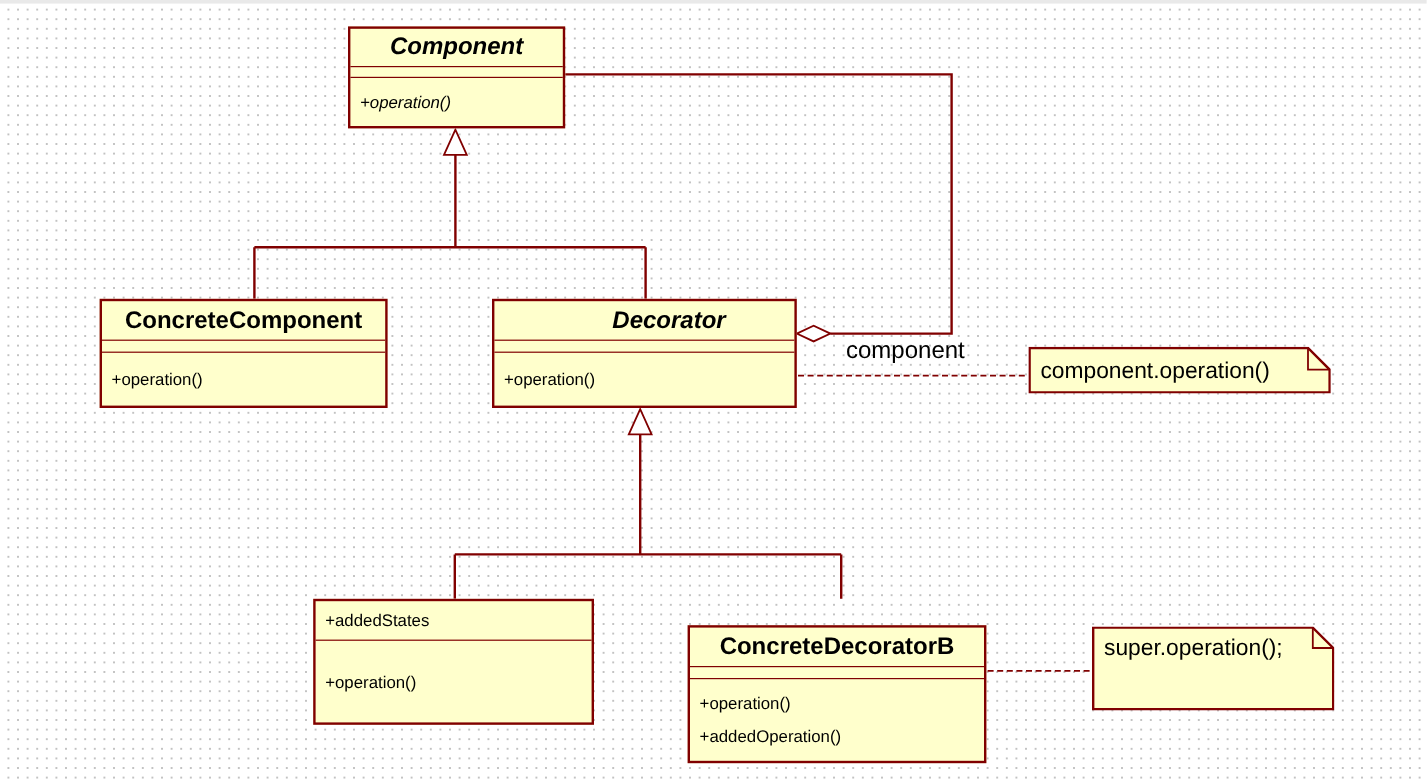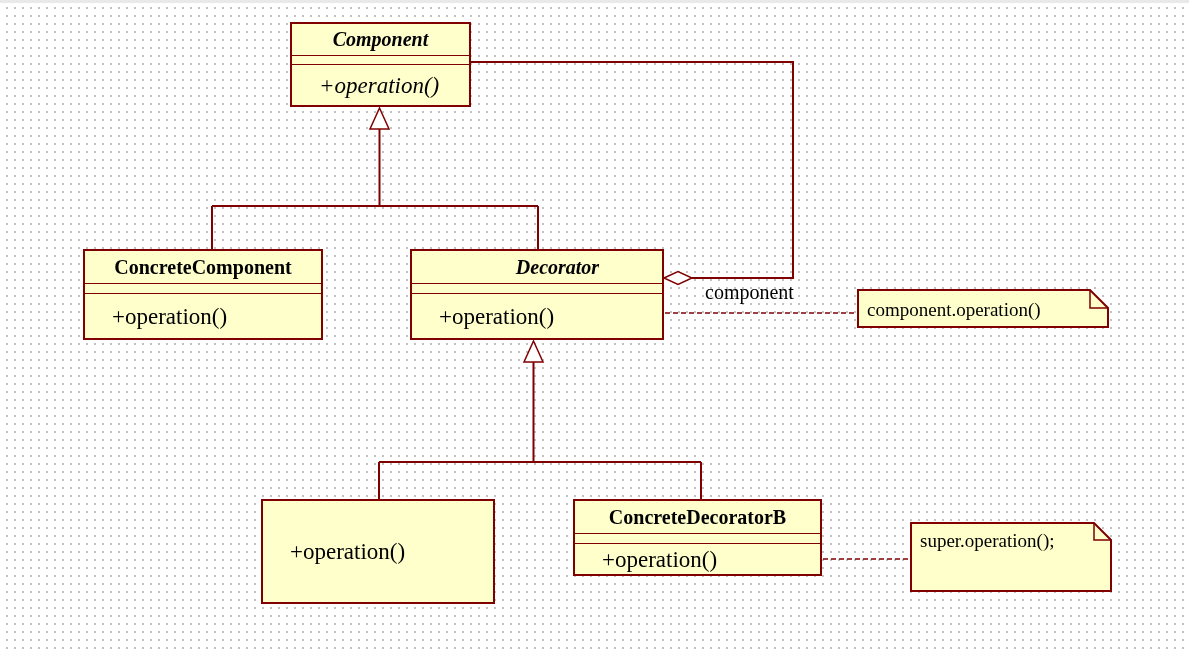--- a/index.html
+++ b/index.html
@@ -4,21 +4,21 @@
 <style>
   html,body{margin:0;padding:0;}
   #canvas{
     position:relative;
     width:1189px;height:651px;
     overflow:hidden;
     background-color:#ffffff;
     background-image:radial-gradient(#c2c2c2 0.9px, transparent 1.1px);
     background-size:8px 8px;
     background-position:3px 4px;
-    font-family:Liberation Serif, serif;
+    font-family:Liberation Sans, sans-serif;
     color:#000;
   }
   .top-edge{
     position:absolute;left:0;top:0;width:1189px;height:3px;
     background:#e9e9e9;
   }
   .uml-class{
     position:absolute;
     background:#ffffcc;
     border:2px solid #800000;
@@ -33,22 +33,22 @@
     border-bottom:1.5px solid #800000;
   }
   .uml-title.abstract{font-style:italic;}
   .compartment{
     box-sizing:border-box;
     display:flex;flex-direction:column;justify-content:center;
   }
   .compartment.attrs{border-bottom:1.5px solid #800000;flex:0 0 auto;}
   .compartment.ops{flex:1 1 auto;}
   .member{
-    font-size:23px;line-height:27px;
-    padding-left:8px;white-space:nowrap;margin-left:19px;
+    font-size:14px;line-height:27px;
+    padding-left:8px;white-space:nowrap;
   }
   .member.italic{font-style:italic;}
   .note{position:absolute;}
   .note-bg{position:absolute;left:0;top:0;}
   .note-text{
     position:relative;
     font-size:19px;line-height:27px;
     padding:5px 0 0 10px;white-space:nowrap;
   }
   .note-text.one-line{padding-top:7px;}
@@ -107,30 +107,34 @@
 
   <div class="uml-class" style="left:410px;top:249px;width:254px;height:91px;">
     <div class="uml-title abstract" style="flex-basis:32px;padding-left:41px;">Decorator</div>
     <div class="compartment attrs" style="flex-basis:10px;"></div>
     <div class="compartment ops">
       <div class="member">+operation()</div>
     </div>
   </div>
 
   <div class="uml-class" style="left:261px;top:499px;width:234px;height:105px;">
+    <div class="compartment attrs" style="flex-basis:33px;">
+      <div class="member">+addedStates</div>
+    </div>
     <div class="compartment ops">
       <div class="member">+operation()</div>
     </div>
   </div>
 
-  <div class="uml-class" style="left:573px;top:499px;width:249px;height:77px;justify-content:center;">
+  <div class="uml-class" style="left:573px;top:521px;width:249px;height:115px;justify-content:center;">
     <div class="uml-title" style="flex-basis:32px;">ConcreteDecoratorB</div>
     <div class="compartment attrs" style="flex-basis:10px;"></div>
     <div class="compartment ops">
       <div class="member">+operation()</div>
+      <div class="member">+addedOperation()</div>
     </div>
   </div>
 
   <div class="edge-label">component</div>
 
   <div class="note" style="left:857px;top:289px;width:252px;height:39px;">
     <svg class="note-bg" width="252" height="39" viewBox="0 0 252 39">
       <polygon points="1,1 233,1 251,19 251,38 1,38" fill="#ffffcc" stroke="#800000" stroke-width="2"></polygon>
       <polyline points="233,1 233,19 251,19" fill="none" stroke="#800000" stroke-width="1.5"></polyline>
     </svg>

